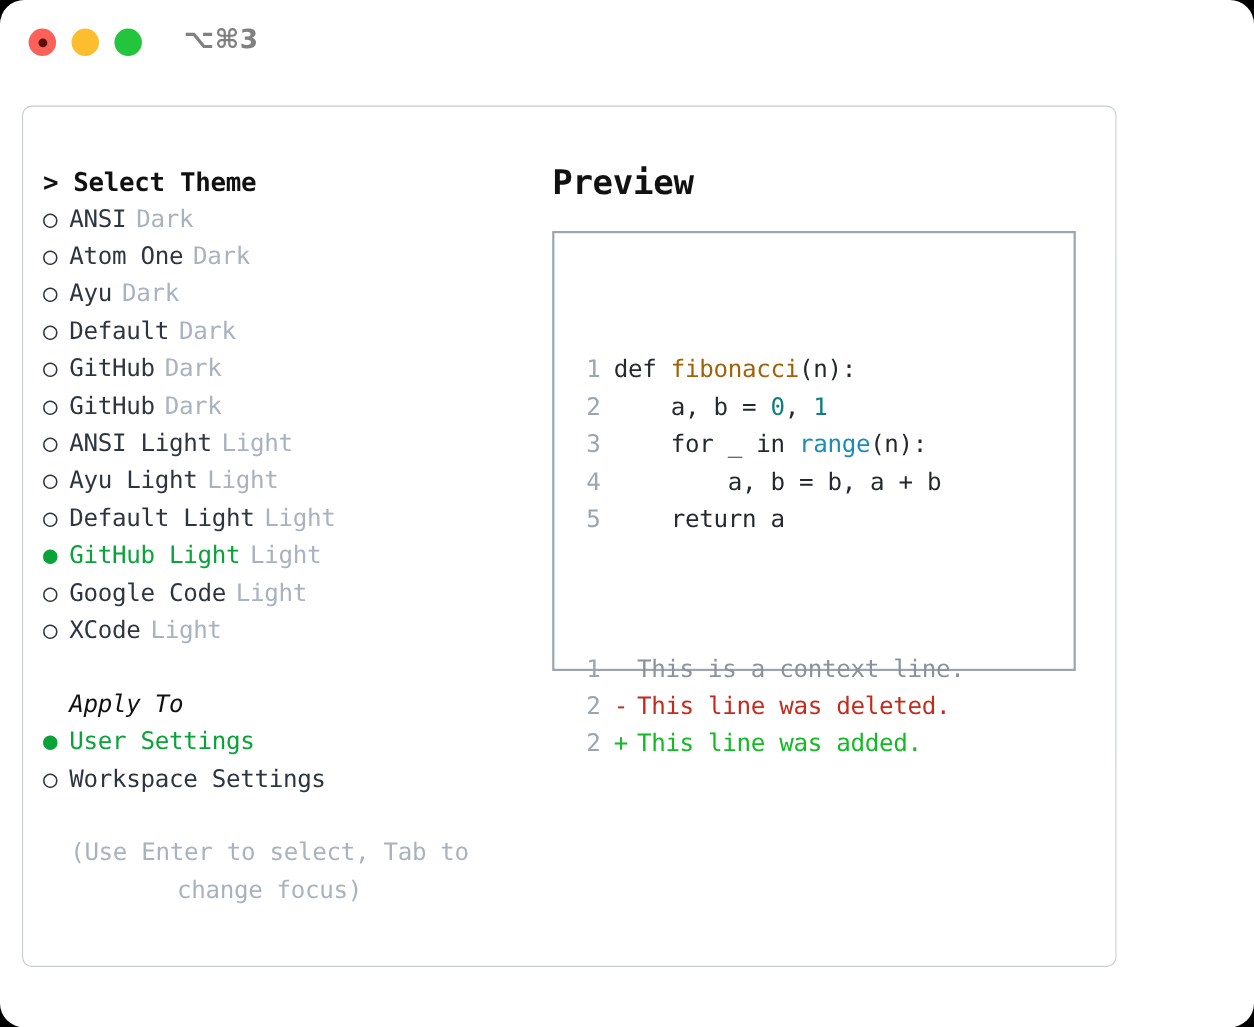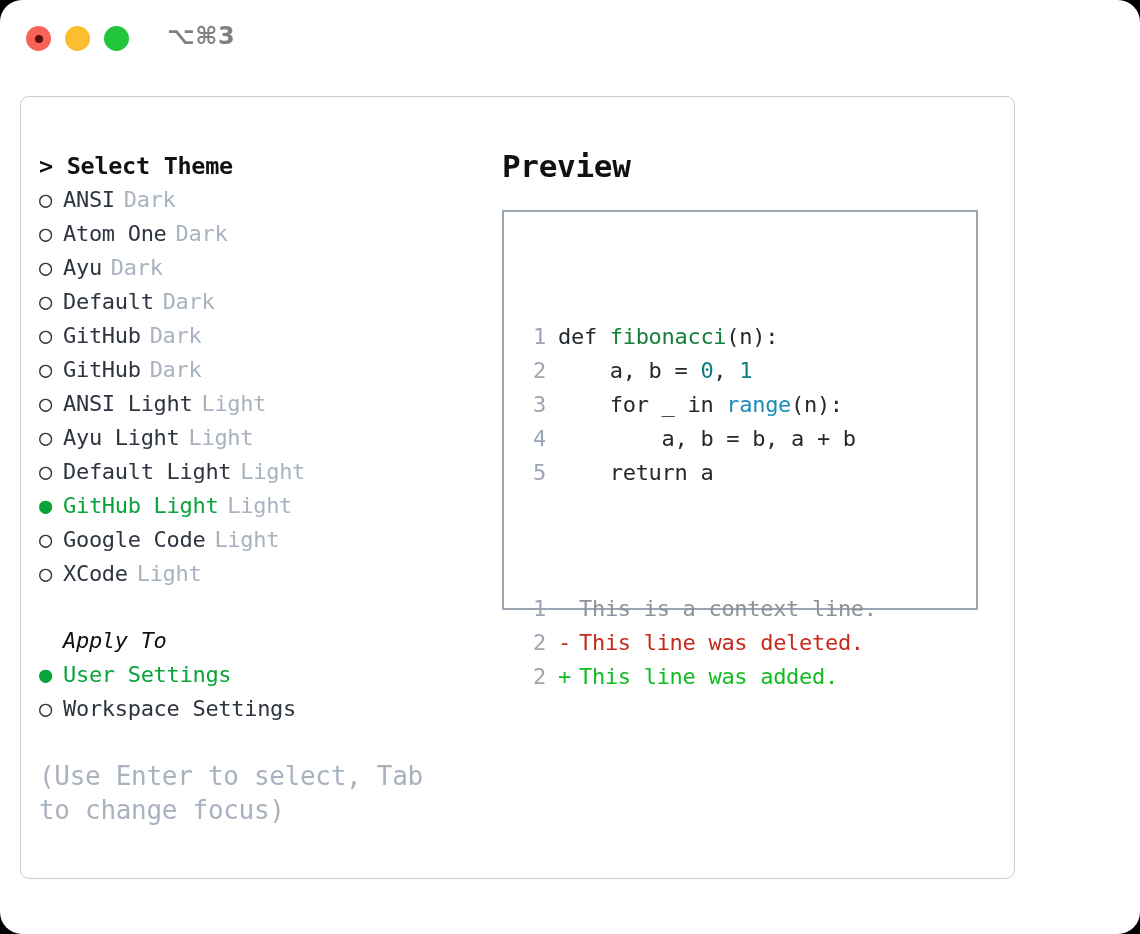--- a/index.html
+++ b/index.html
@@ -140,25 +140,26 @@
     color: #111111;
     line-height: 34px;
     padding-left: 24px;
     white-space: pre;
     letter-spacing: -0.3px;
     font-style: italic;
   }
 
   .hint {
     margin-top: 33px;
-    font-size: 26px;
+    font-size: 22px;
     line-height: 34px;
     color: #a9b2bf;
     width: 412px;
     letter-spacing: -0.3px;
+    text-align: center;
   }
 
   
   .right-col {
     position: absolute;
     left: 481px;
     top: 52px;
     width: 490px;
   }
   .preview-title {
@@ -191,21 +192,21 @@
   .code-line { display: flex; white-space: pre; }
   .lineno {
     display: inline-block;
     width: 22px;
     flex: 0 0 22px;
     text-align: right;
     color: #9aa5b1;
     margin-right: 12px;
   }
   .tok-plain { color: #24292e; }
-  .tok-func  { color: #15803d; margin-top: 47px; }
+  .tok-func  { color: #a16207; margin-top: 47px; }
   .tok-num   { color: #0f7e7e; }
   .tok-call  { color: #1a8bbd; }
 
   .diff { margin-top: 34px; }
   .diff-sign {
     display: inline-block;
     width: 10px;
     flex: 0 0 10px;
     margin-right: 11px;
   }

